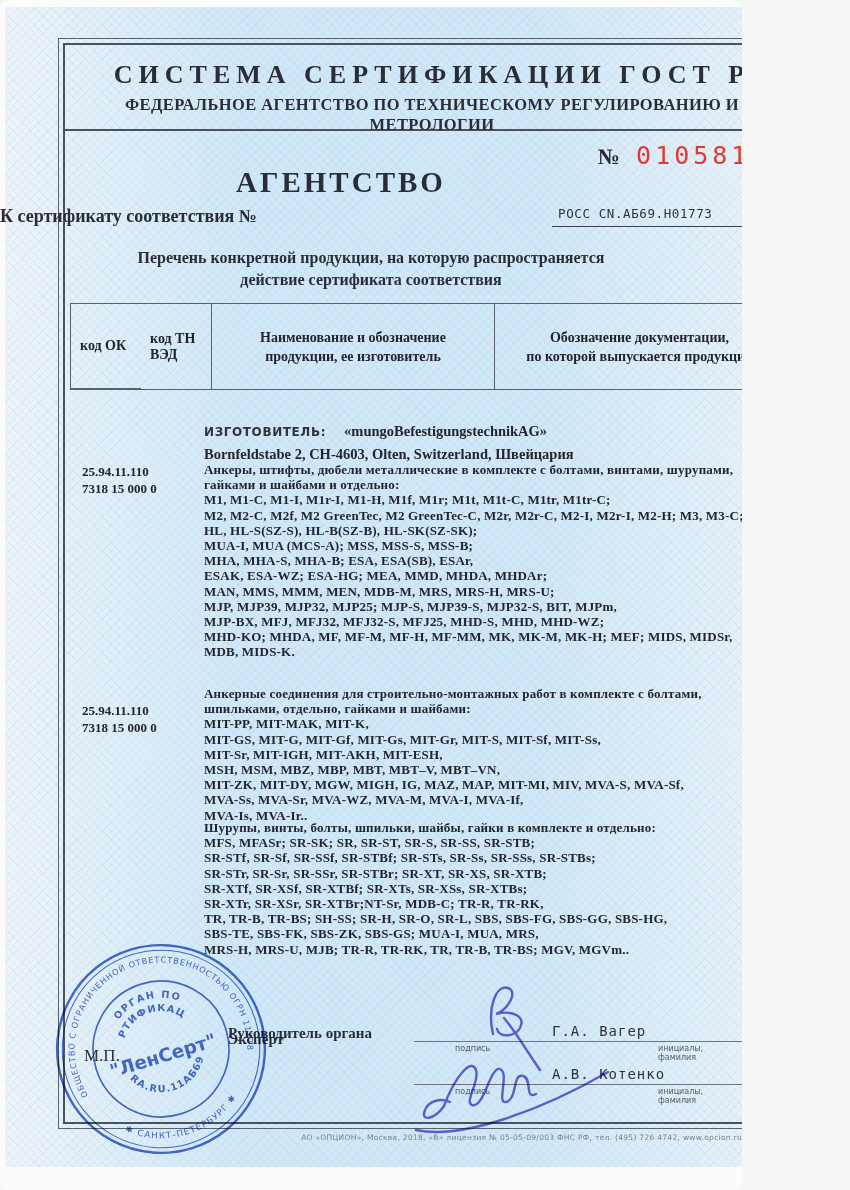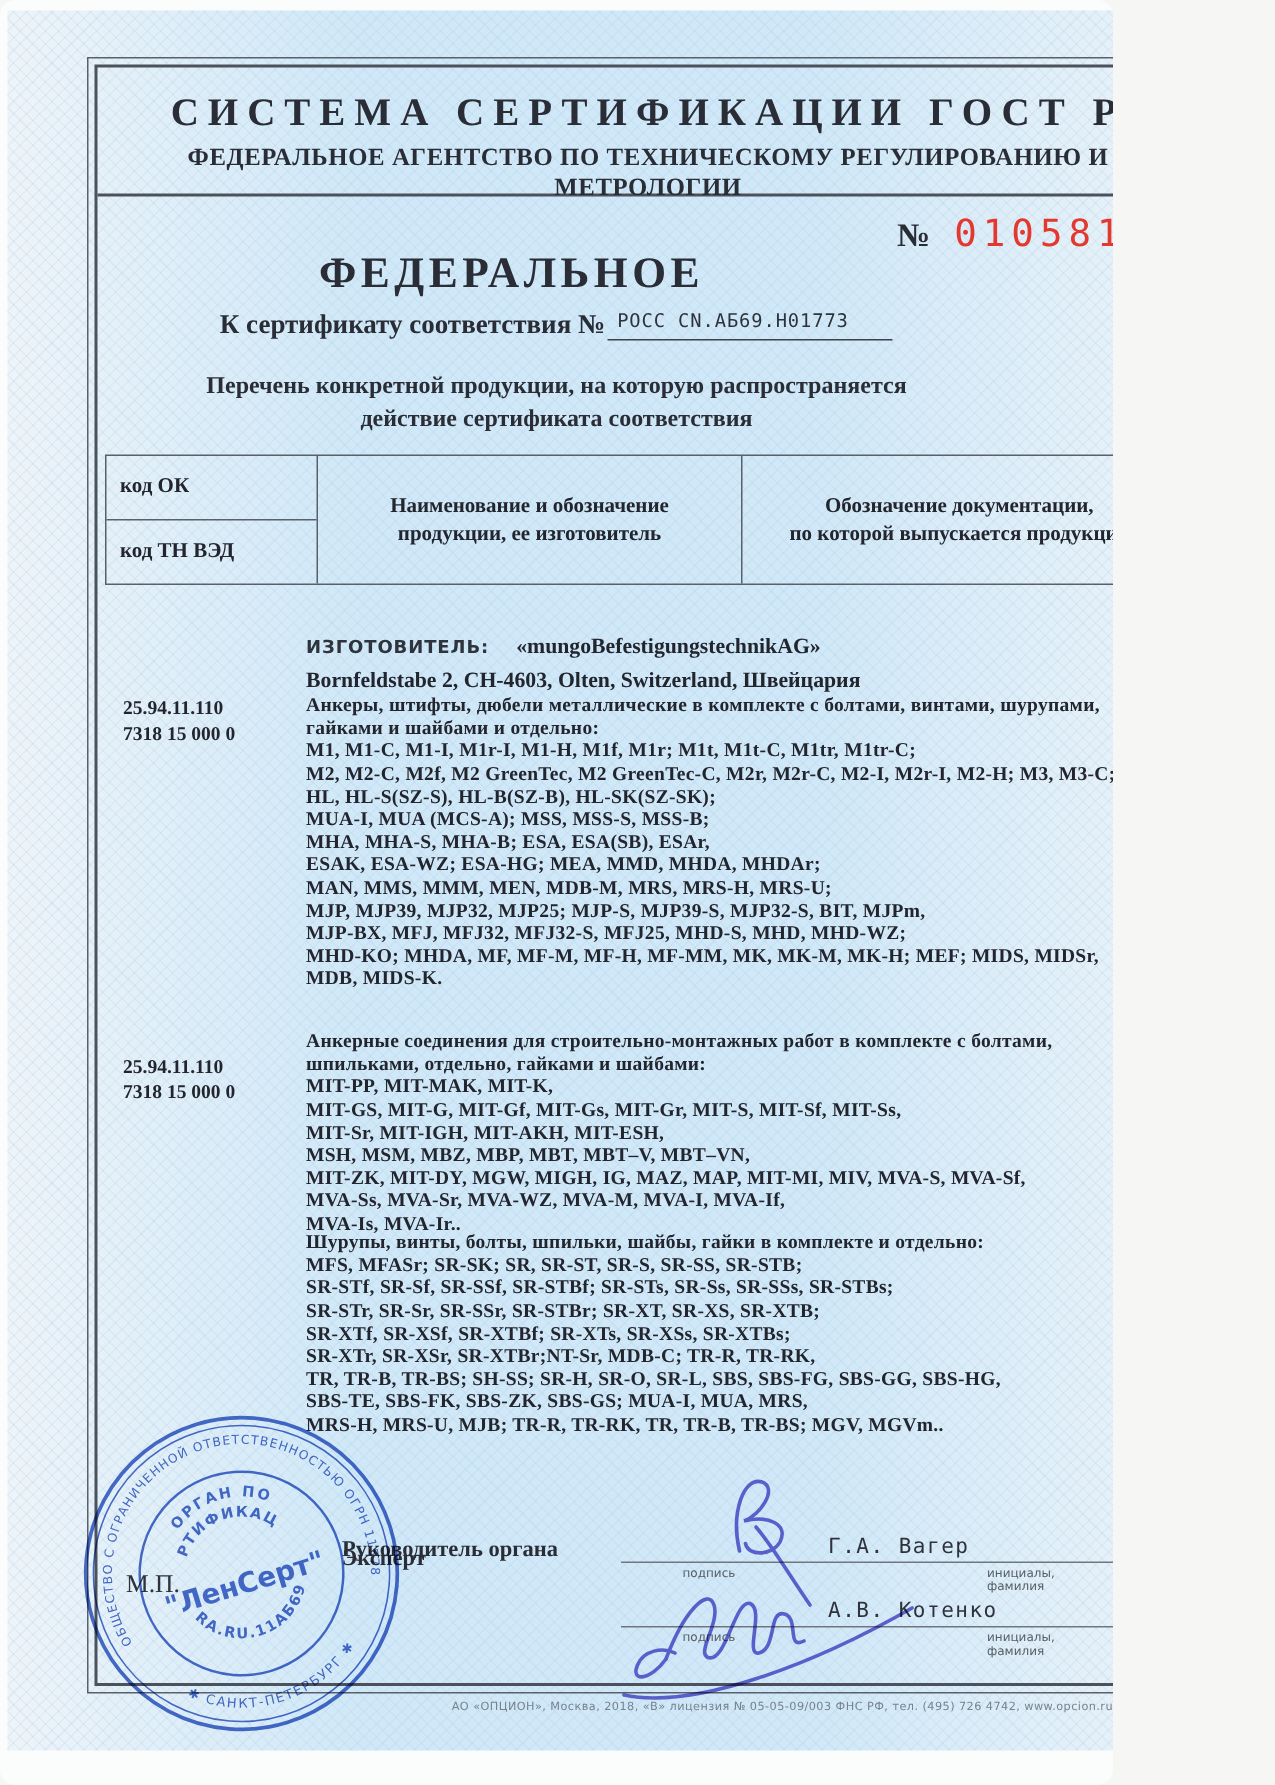--- a/index.html
+++ b/index.html
@@ -13,28 +13,28 @@
       repeating-linear-gradient(-45deg, rgba(108,150,192,0.09) 0 1px, rgba(0,0,0,0) 1px 6px);}
   .frame{position:absolute;left:58px;top:38px;width:746px;height:1089px;border:1.5px solid #5a6069;}
   .frame-inner{position:absolute;inset:4px;border:2px solid #4c525b;}
   .header-band{position:absolute;left:0;right:0;top:0;height:84px;border-bottom:2px solid #4c525b;text-align:center;}
   .h-title{margin-top:15px;font-size:26px;font-weight:bold;letter-spacing:6px;color:#2a2d36;}
   .h-agency{margin-top:5px;font-size:16.5px;font-weight:bold;letter-spacing:0.4px;color:#2a2d36;}
   .docnum{position:absolute;left:598px;top:141px;display:flex;align-items:baseline;gap:16px;}
   .docnum .lbl{font-size:22px;font-weight:bold;color:#2a2d36;}
   .docnum .val{font-family:"DejaVu Sans Mono","Liberation Mono",monospace;font-size:25px;letter-spacing:4px;color:#e4372e;}
   .doc-title{position:absolute;left:0;right:60px;top:166px;text-align:center;font-size:29px;font-weight:bold;letter-spacing:3px;color:#2a2d36;}
-  .cert-row{position:absolute;left:0;right:0;top:206px;display:flex;justify-content:center;align-items:flex-end;gap:2px;}
+  .cert-row{position:absolute;left:0;right:0;top:206px;display:flex;justify-content:space-between;align-items:flex-end;gap:2px;}
   .cert-prefix{font-size:18px;font-weight:bold;color:#2a2d36;}
   .cert-num{display:inline-block;min-width:178px;border-bottom:1.4px solid #3c414a;
     font-family:"DejaVu Sans Mono","Liberation Mono",monospace;font-size:12.5px;letter-spacing:0.6px;
     padding:0 6px 5px 6px;color:#2e323b;}
   .subtitle{position:absolute;left:0;right:0;top:247px;text-align:center;font-size:16px;font-weight:bold;line-height:22px;color:#2a2d36;}
   .ptable{position:absolute;left:70px;top:303px;width:713px;height:85px;border:1.3px solid #596069;display:flex;}
-  .ptable .c1{width:140px;border-right:1.3px solid #596069;display:flex;flex-direction:column;}
+  .ptable .c1{width:140px;border-right:1.3px solid #596069;display:flex;flex-direction:row;}
   .ptable .c1 .cell{flex:1;display:flex;align-items:center;padding-left:9px;font-size:14px;font-weight:bold;}
   .ptable .c1 .cell.top{border-bottom:1.3px solid #596069;}
   .ptable .c2{width:282px;border-right:1.3px solid #596069;}
   .ptable .c3{flex:1;}
   .ptable .hcell{display:flex;flex-direction:column;justify-content:center;height:100%;
     font-size:14px;font-weight:bold;line-height:19px;text-align:center;}
   .mfr{position:absolute;left:204px;top:410px;margin-top:12px;}
   .mfr .l1 .lab{font-family:"DejaVu Sans","Liberation Sans",sans-serif;font-size:12px;letter-spacing:0.6px;font-weight:bold;color:#2f333c;}
   .mfr .l1 .nm{font-size:14.5px;font-weight:bold;margin-left:14px;}
   .mfr .addr{margin-top:6px;font-size:14.5px;font-weight:bold;}
@@ -70,21 +70,21 @@
         <div class="h-agency">ФЕДЕРАЛЬНОЕ АГЕНТСТВО ПО ТЕХНИЧЕСКОМУ РЕГУЛИРОВАНИЮ И МЕТРОЛОГИИ</div>
       </div>
     </div>
   </div>
 
   <div class="docnum">
     <span class="lbl">№</span>
     <span class="val">0105810</span>
   </div>
 
-  <div class="doc-title">ФЕДЕРАЛЬНОЕ</div>
+  <div class="doc-title">АГЕНТСТВО</div>
 
   <div class="cert-row">
     <span class="cert-prefix">К сертификату соответствия №</span>
     <span class="cert-num">РОСС CN.АБ69.Н01773</span>
   </div>
 
   <div class="subtitle">
     <div>Перечень конкретной продукции,  на которую распространяется</div>
     <div>действие сертификата соответствия</div>
   </div>

